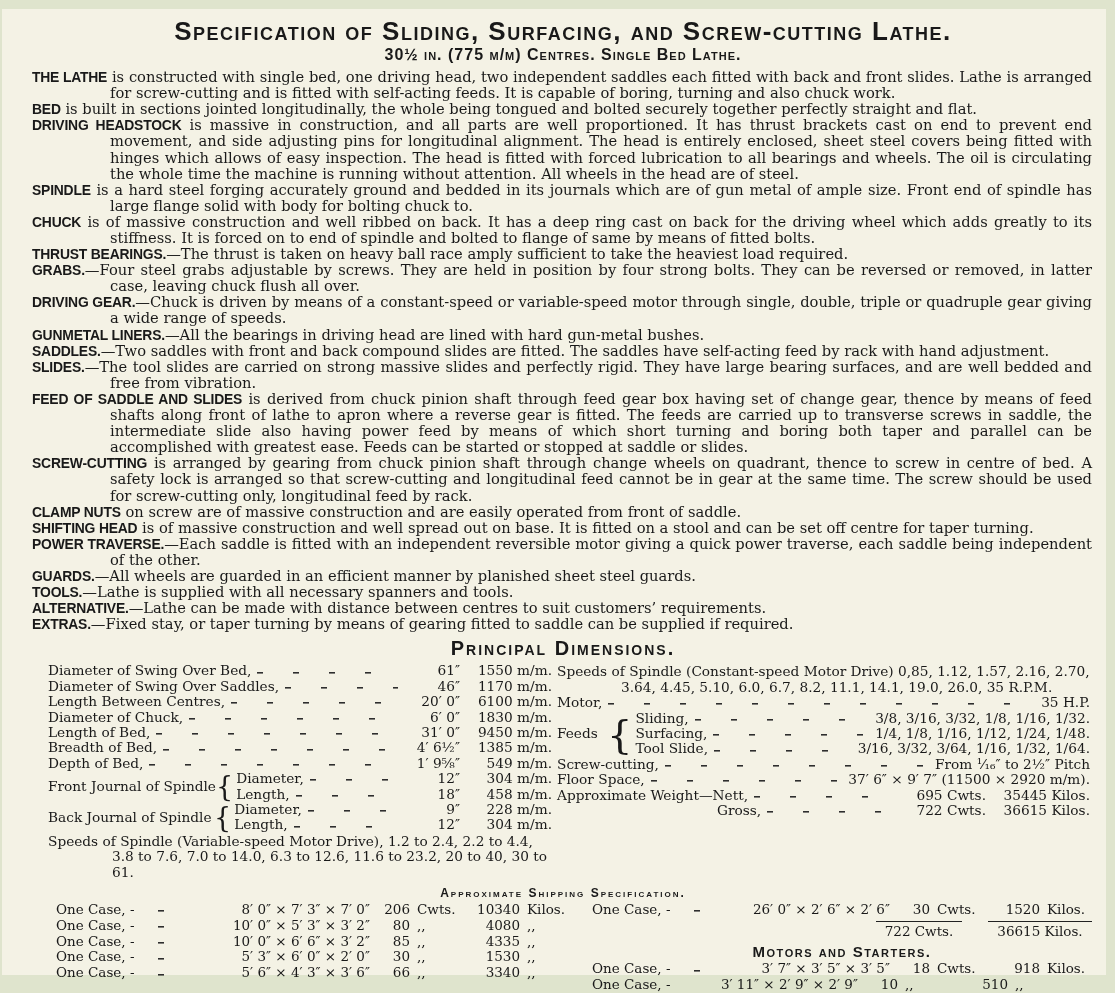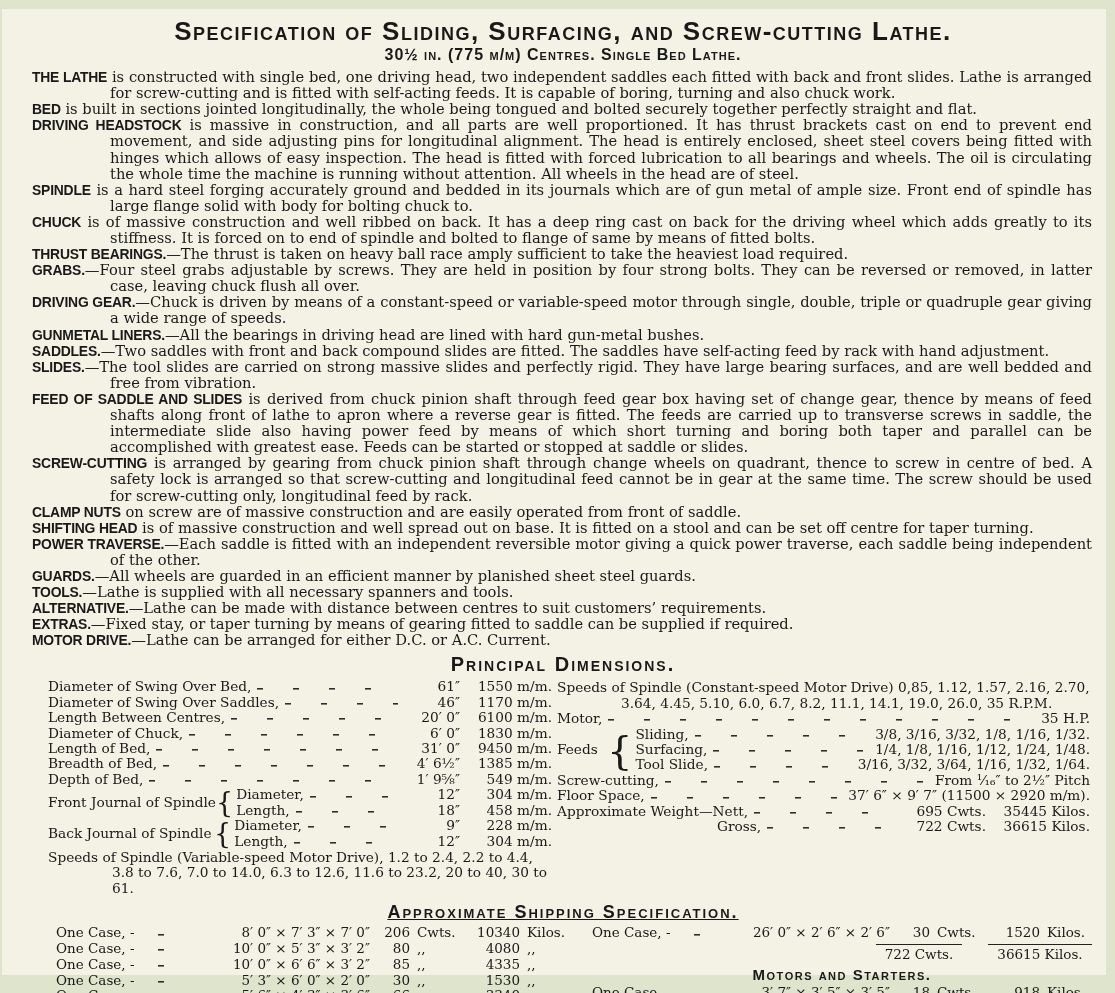--- a/index.html
+++ b/index.html
@@ -27,21 +27,21 @@
     text-align:center; font-family:"Liberation Sans", sans-serif;
     font-variant:small-caps; font-weight:700;
     font-size:16px; letter-spacing:1px; margin:1px 0 5px;
   }
   .h-section {
     text-align:center; font-family:"Liberation Sans", sans-serif;
     font-variant:small-caps; font-weight:700; margin:5px 0 3px;
     letter-spacing:2px;
   }
   .h-pd   { font-size:20px; }
-  .h-ship { font-size:18px; margin:6px 0 2px;text-decoration:underline; }
+  .h-ship { font-size:12px; margin:6px 0 2px; }
   .h-motors {
     text-align:center; font-family:"Liberation Sans", sans-serif;
     font-variant:small-caps; font-weight:700; font-size:15px;
     letter-spacing:1.5px; margin:4px 0 2px;
   }
   
   .specs { font-size:14.7px; line-height:16.1px; text-align:justify; padding-right:2px; }
   .spec  { margin:0; padding-left:78px; text-indent:-78px; }
   .spec .term {
     font-family:"Liberation Sans", sans-serif;
@@ -110,21 +110,20 @@
     <p class="spec"><b class="term">SLIDES.</b><span>—The tool slides are carried on strong massive slides and perfectly rigid.  They have large bearing surfaces, and are well bedded and free from vibration.</span></p>
     <p class="spec"><b class="term">FEED OF SADDLE AND SLIDES</b><span> is derived from chuck pinion shaft through feed gear box having set of change gear, thence by means of feed shafts along front of lathe to apron where a reverse gear is fitted.  The feeds are carried up to transverse screws in saddle, the intermediate slide also having power feed by means of which short turning and boring both taper and parallel can be accomplished with greatest ease.  Feeds can be started or stopped at saddle or slides.</span></p>
     <p class="spec"><b class="term">SCREW-CUTTING</b><span> is arranged by gearing from chuck pinion shaft through change wheels on quadrant, thence to screw in centre of bed.  A safety lock is arranged so that screw-cutting and longitudinal feed cannot be in gear at the same time.  The screw should be used for screw-cutting only, longitudinal feed by rack.</span></p>
     <p class="spec"><b class="term">CLAMP NUTS</b><span> on screw are of massive construction and are easily operated from front of saddle.</span></p>
     <p class="spec"><b class="term">SHIFTING HEAD</b><span> is of massive construction and well spread out on base.  It is fitted on a stool and can be set off centre for taper turning.</span></p>
     <p class="spec"><b class="term">POWER TRAVERSE.</b><span>—Each saddle is fitted with an independent reversible motor giving a quick power traverse, each saddle being independent of the other.</span></p>
     <p class="spec"><b class="term">GUARDS.</b><span>—All wheels are guarded in an efficient manner by planished sheet steel guards.</span></p>
     <p class="spec"><b class="term">TOOLS.</b><span>—Lathe is supplied with all necessary spanners and tools.</span></p>
     <p class="spec"><b class="term">ALTERNATIVE.</b><span>—Lathe can be made with distance between centres to suit customers’ requirements.</span></p>
     <p class="spec"><b class="term">EXTRAS.</b><span>—Fixed stay, or taper turning by means of gearing fitted to saddle can be supplied if required.</span></p>
-    <p class="spec"><b class="term">MOTOR DRIVE.</b><span>—Lathe can be arranged for either D.C. or A.C. Current.</span></p>
   </div>
 
   <h2 class="h-section h-pd">Principal Dimensions.</h2>
 
   <div class="dims">
     <div class="dims-left">
       <div class="drow">
           <span class="dlabel">Diameter of Swing Over Bed,</span>
           <span class="lead"></span>
           <span class="imp">61″</span>

